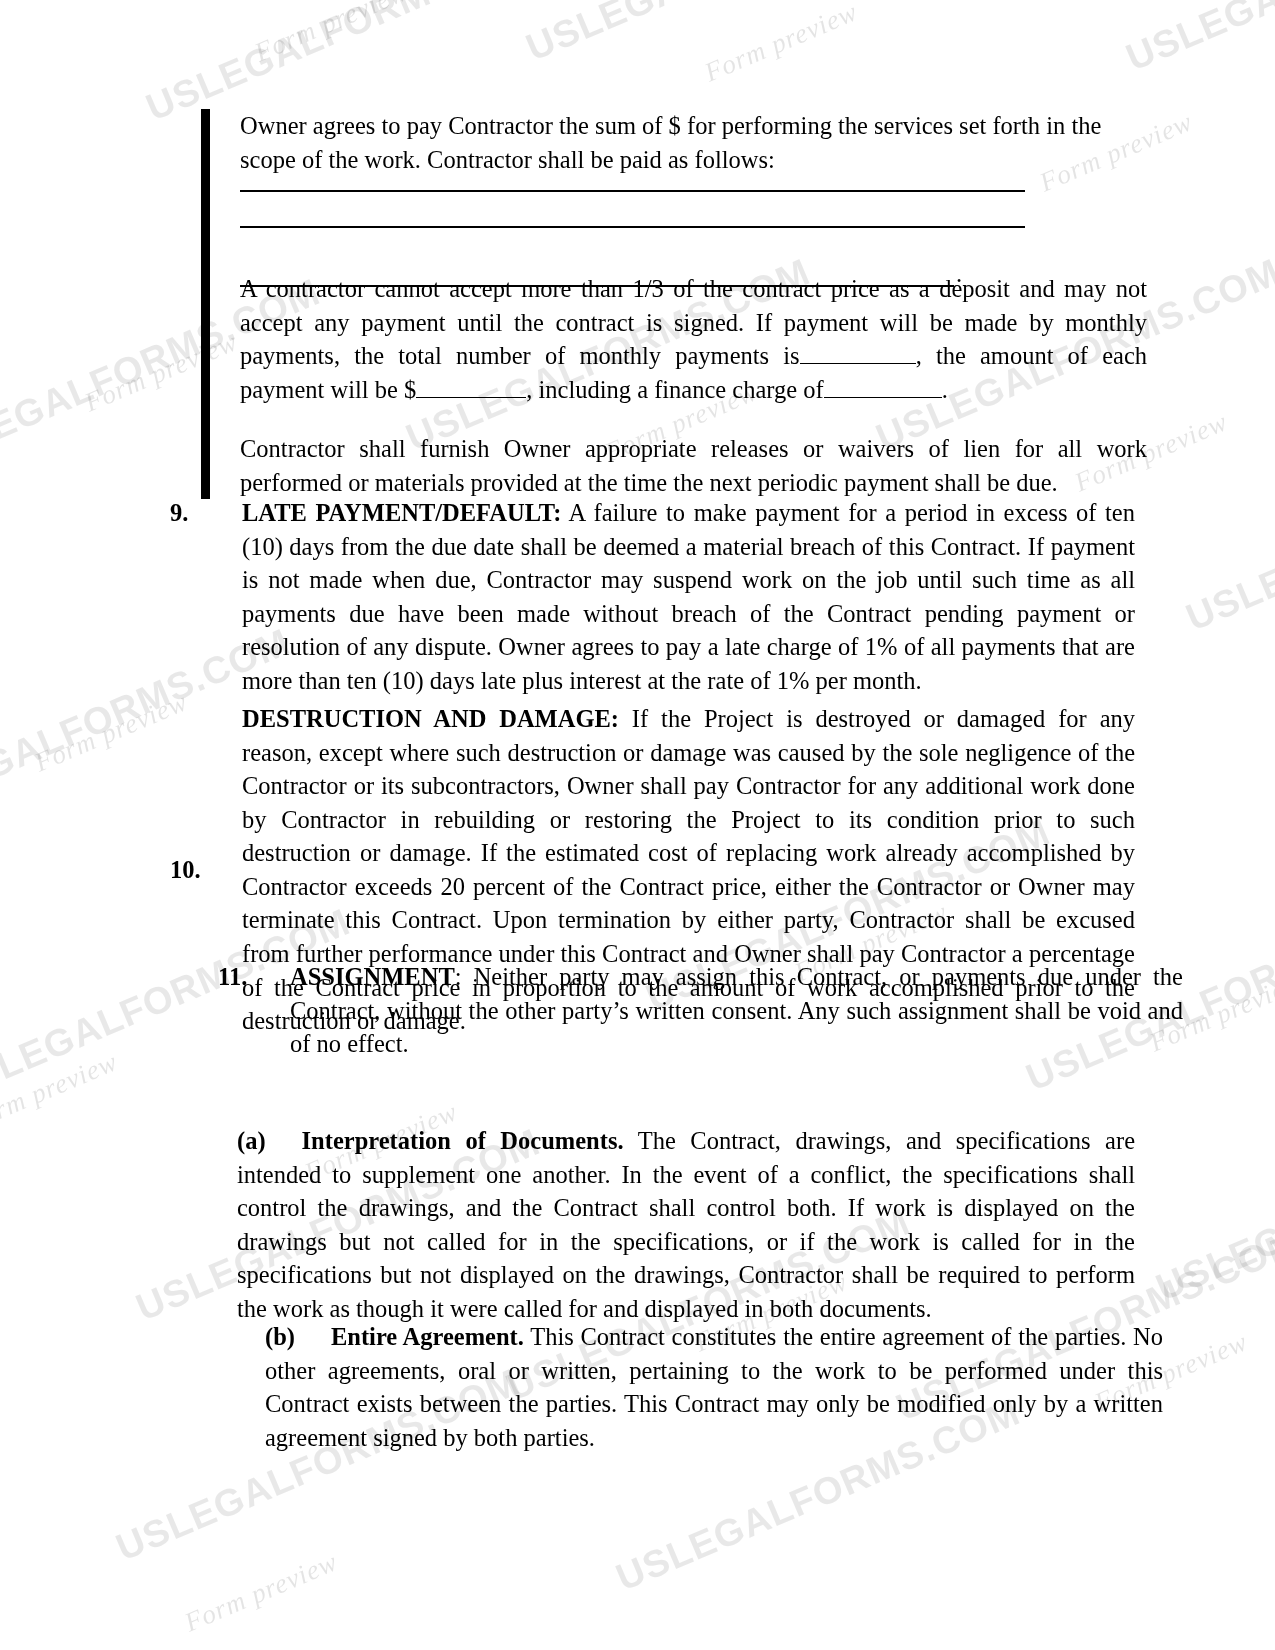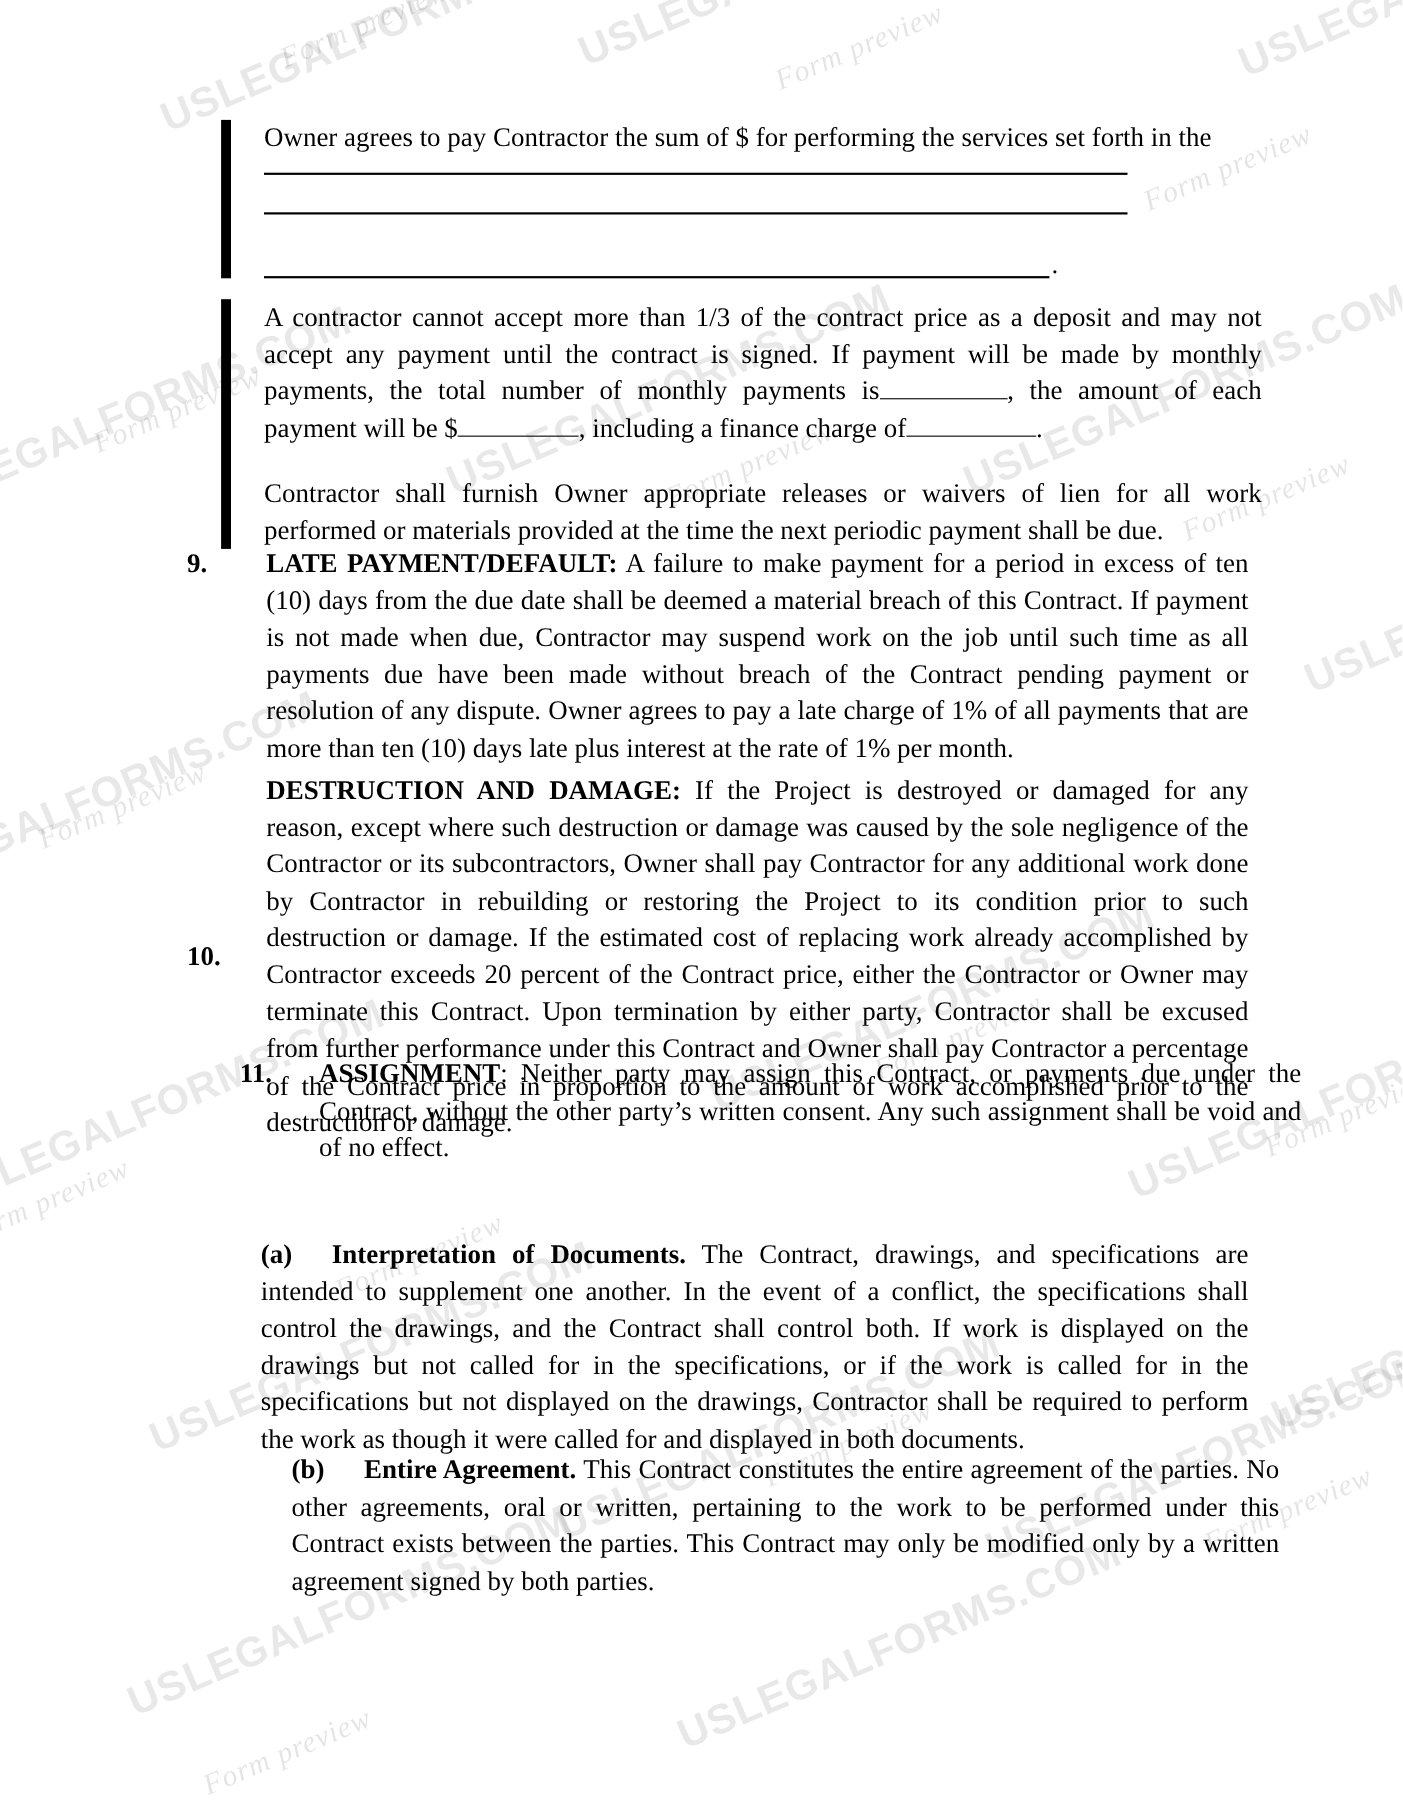--- a/index.html
+++ b/index.html
@@ -175,20 +175,21 @@
     <div class="wm brand" style="left:610px; top:1560px; transform:rotate(-23deg);">USLEGALFORMS.COM</div>
     <div class="wm prev" style="left:-40px; top:1110px; transform:rotate(-23deg);">Form preview</div>
   </div>
 
   <div class="content">
 
     <div class="blockquote-wrap" style="left:201px; top:109px; width:905px;">
       <div class="vbar"></div>
       <div class="vbar-inner" style="width:866px;">
         <p class="para nojust">Owner agrees to pay Contractor the sum of $ for performing the services set forth in the</p>
+        <p class="para nojust">scope of the work.  Contractor shall be paid as follows:</p>
         <div class="rule-lines">
           <div class="rule" style="width:785px;"></div>
           <div class="gap-lg"></div>
           <div class="rule" style="width:785px;"></div>
           <div class="gap-lg"></div>
           <div class="rule-row">
             <div class="rule" style="width:714px;"></div>
             <span class="tail">.</span>
           </div>
         </div>

